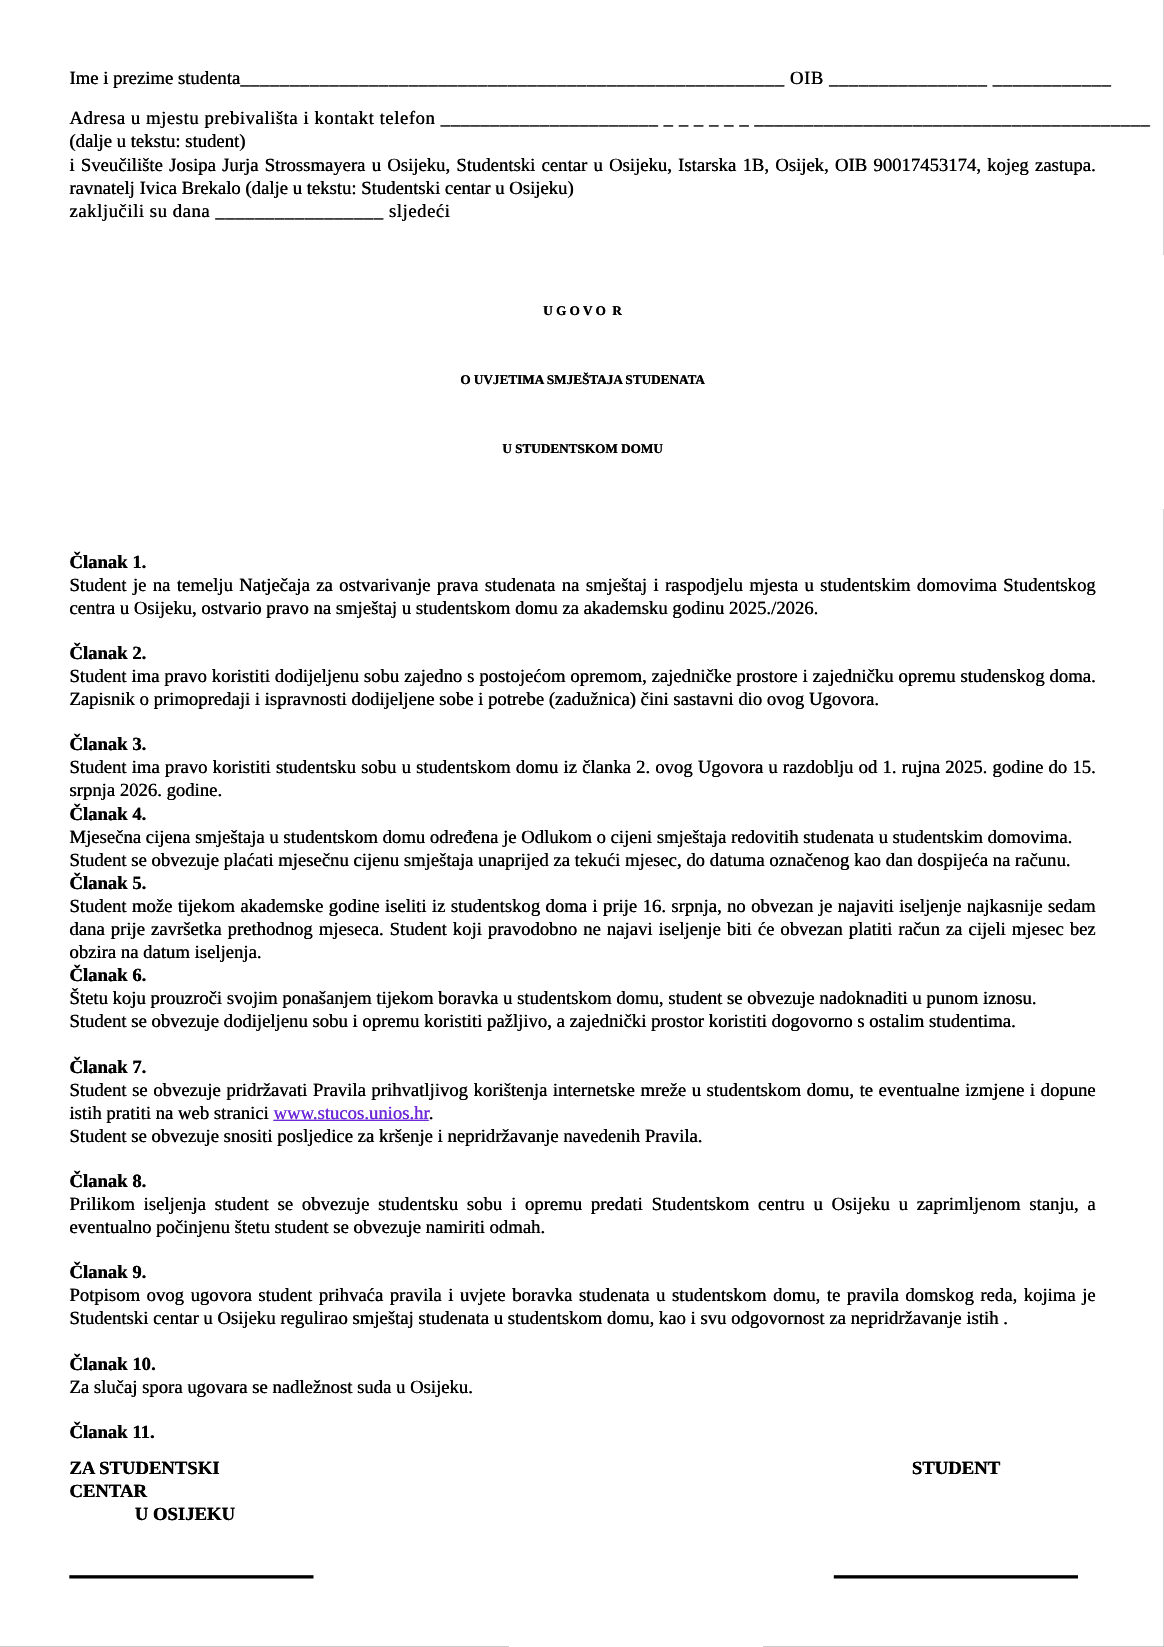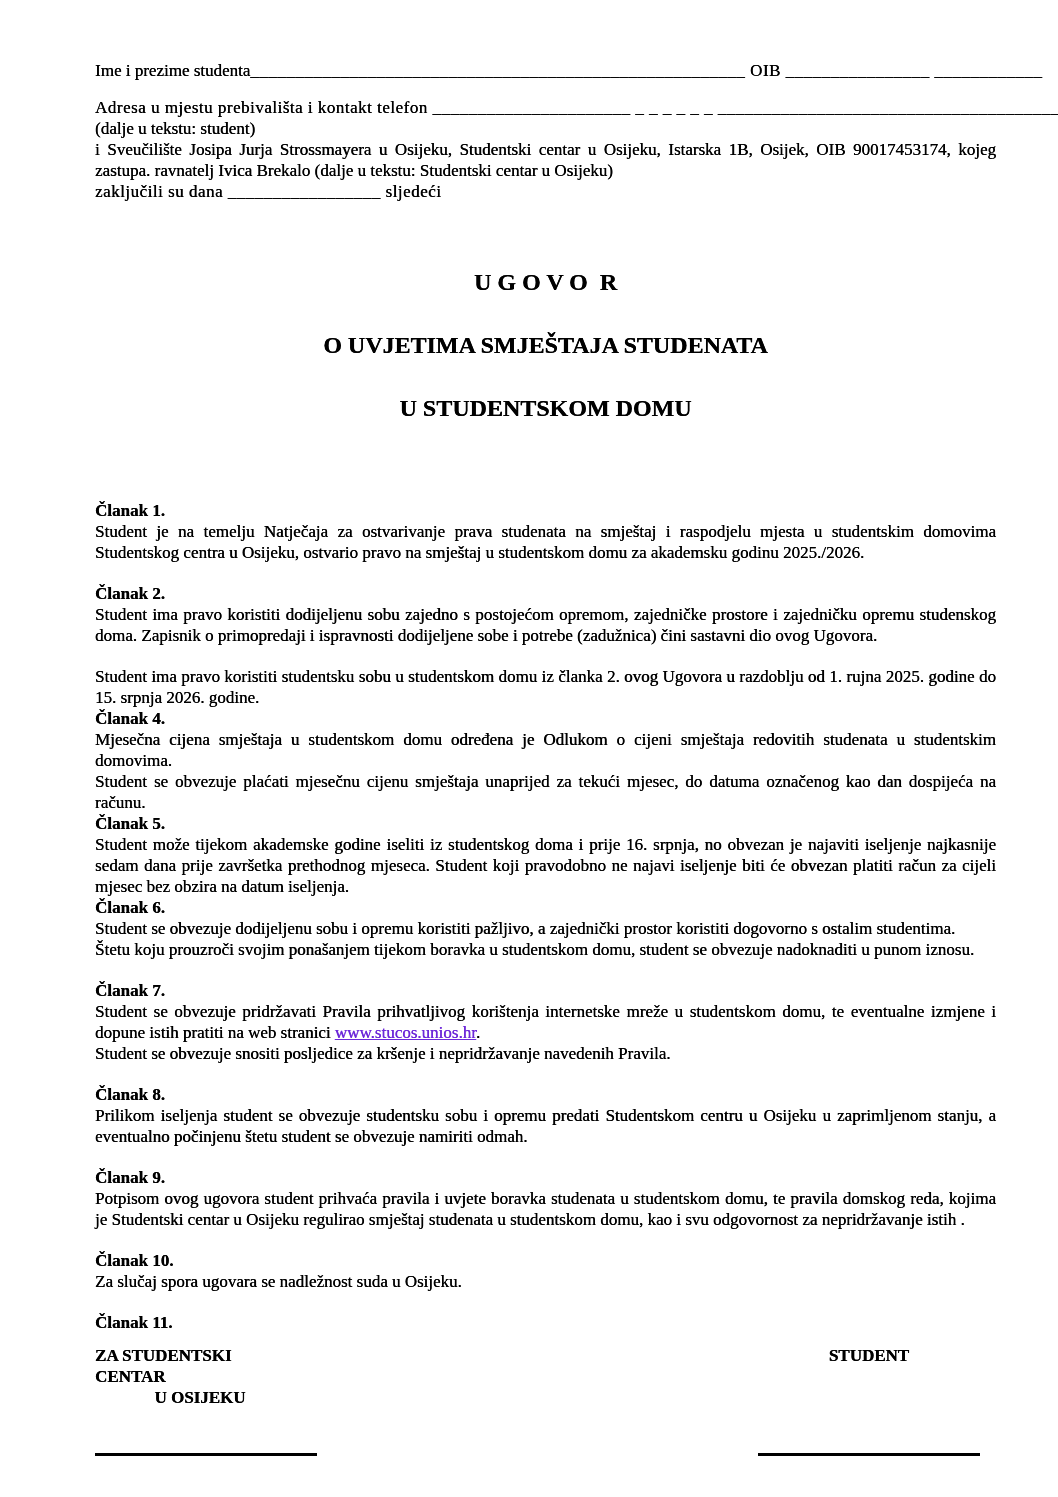--- a/index.html
+++ b/index.html
@@ -3,32 +3,32 @@
 <meta charset="utf-8">
 <style>
   * { margin: 0; padding: 0; box-sizing: border-box; }
   html, body { background: #888; }
   body { width: 1058px; margin: 0; font-family: "Liberation Serif", "DejaVu Serif", serif; }
   .page {
     width: 1058px;
     height: 1497px;
     background: #ffffff;
     color: #000000;
-    padding: 60px 62px 0 95px;
+    padding: 60px 62px 0 63px;
     font-size: 17px;
     line-height: 21px;
     text-shadow: 0.3px 0 0 currentColor; 
     overflow: hidden;
   }
   .nowrap { white-space: nowrap; }
   .blank { white-space: pre; letter-spacing: 0.5px; }
   .line-address { margin-top: 16px; }
   .intro-par { text-align: justify; }
   .title-block { margin-top: 28px; text-align: center; font-weight: bold; white-space: pre-wrap; }
-  .title-block .title-line { font-size: 24px; line-height: 21px; }
+  .title-block .title-line { font-size: 12px; line-height: 21px; }
   #articles { margin-top: 39px; }
   .article { margin-top: 20px; }
   .article:first-child, .article.tight { margin-top: 0; }
   .article-heading { text-align: left; font-weight: bold; }
   .article-paragraph { text-align: justify; }
   .doc-link { color: #6d28d9; text-decoration: underline; }
   .sig-row { margin-top: 12px; display: flex; justify-content: space-between; font-weight: bold; }
   .sig-left { width: 210px; }
   .sig-left .l2 { text-align: center; }
   .sig-right { width: 222px; margin-right: 16px; text-align: center; }
@@ -60,35 +60,36 @@
   <div id="articles">
       <div class="article">
         <div class="article-heading">Članak 1.</div>
         <p class="article-paragraph">Student je na temelju Natječaja za ostvarivanje prava studenata na smještaj i raspodjelu mjesta u studentskim domovima Studentskog centra u Osijeku, ostvario pravo na smještaj u studentskom domu za akademsku godinu 2025./2026.</p>
       </div>
       <div class="article">
         <div class="article-heading">Članak 2.</div>
         <p class="article-paragraph">Student ima pravo koristiti dodijeljenu sobu zajedno s postojećom opremom, zajedničke prostore i zajedničku opremu studenskog doma. Zapisnik o primopredaji i ispravnosti dodijeljene sobe i potrebe (zadužnica) čini sastavni dio ovog Ugovora.</p>
       </div>
       <div class="article">
+        <div class="article-heading">Članak 3.</div>
         <p class="article-paragraph">Student ima pravo koristiti studentsku sobu u studentskom domu iz članka 2. ovog Ugovora u razdoblju od 1. rujna 2025. godine do 15. srpnja 2026. godine.</p>
       </div>
       <div class="article tight">
         <div class="article-heading">Članak 4.</div>
         <p class="article-paragraph">Mjesečna cijena smještaja u studentskom domu određena je Odlukom o cijeni smještaja redovitih studenata u studentskim domovima.</p>
         <p class="article-paragraph">Student se obvezuje plaćati mjesečnu cijenu smještaja unaprijed za tekući mjesec, do datuma označenog kao dan dospijeća na računu.</p>
       </div>
       <div class="article tight">
         <div class="article-heading">Članak 5.</div>
         <p class="article-paragraph">Student može tijekom akademske godine iseliti iz studentskog doma i prije 16. srpnja, no obvezan je najaviti iseljenje najkasnije sedam dana prije završetka prethodnog mjeseca. Student koji pravodobno ne najavi iseljenje biti će obvezan platiti račun za cijeli mjesec bez obzira na datum iseljenja.</p>
       </div>
       <div class="article tight">
         <div class="article-heading">Članak 6.</div>
+        <p class="article-paragraph">Štetu koju prouzroči svojim ponašanjem tijekom boravka u studentskom domu, student se obvezuje nadoknaditi u punom iznosu.</p>
         <p class="article-paragraph">Student se obvezuje dodijeljenu sobu i opremu koristiti pažljivo, a zajednički prostor koristiti dogovorno s ostalim studentima.</p>
-        <p class="article-paragraph">Štetu koju prouzroči svojim ponašanjem tijekom boravka u studentskom domu, student se obvezuje nadoknaditi u punom iznosu.</p>
       </div>
       <div class="article">
         <div class="article-heading">Članak 7.</div>
         <p class="article-paragraph"><span>Student se obvezuje pridržavati Pravila prihvatljivog korištenja internetske mreže u studentskom domu, te eventualne izmjene i dopune istih pratiti na web stranici </span><a class="doc-link" href="#">www.stucos.unios.hr</a><span>.</span></p>
         <p class="article-paragraph">Student se obvezuje snositi posljedice za kršenje i nepridržavanje navedenih Pravila.</p>
       </div>
       <div class="article">
         <div class="article-heading">Članak 8.</div>
         <p class="article-paragraph">Prilikom iseljenja student se obvezuje studentsku sobu i opremu predati Studentskom centru u Osijeku u zaprimljenom stanju, a eventualno počinjenu štetu student se obvezuje namiriti odmah.</p>
       </div>

